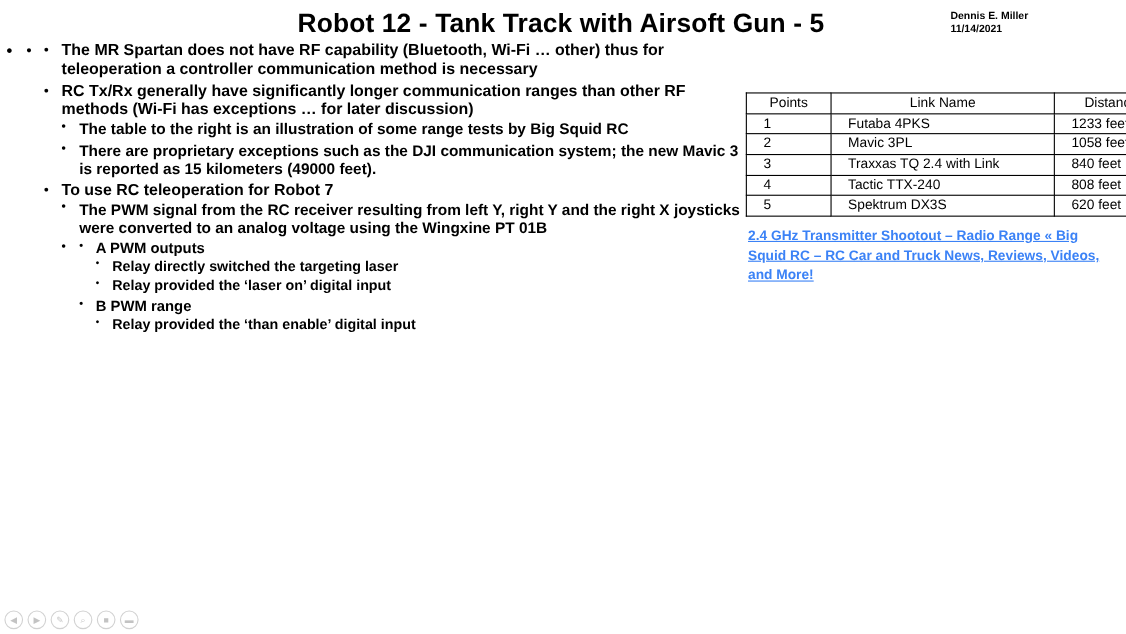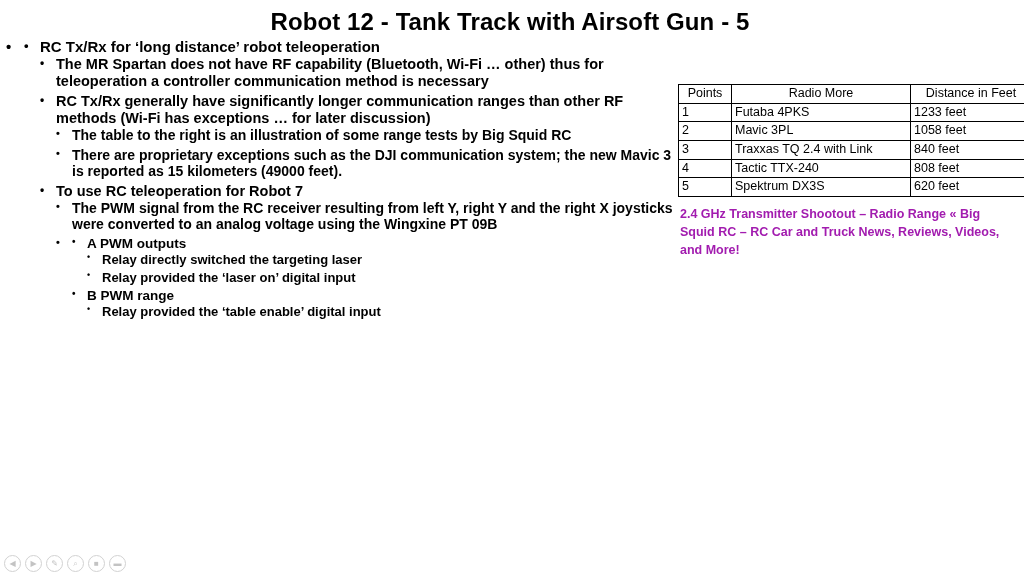--- a/index.html
+++ b/index.html
@@ -138,21 +138,21 @@
     width: 336px;
   }
   table.range {
     border-collapse: collapse;
     width: 336px;
     table-layout: fixed;
     font-size: 12.5px;
   }
   table.range th, table.range td {
     border: 1px solid #000000;
-    padding: 1px 3px;
+    padding: 1px 15px;
     font-weight: normal;
     line-height: 1.25;
     white-space: nowrap;
     overflow: hidden;
   }
   table.range th {
     text-align: center;
   }
   table.range td.c0 { width: 46px; text-align: left; }
   table.range td.c1 { width: 172px; text-align: left; }
@@ -161,21 +161,22 @@
   table.range th.c1 { width: 172px; }
   table.range th.c2 { width: 114px; }
 
   .link-block {
     position: absolute;
     top: 205px;
     left: 680px;
     width: 334px;
     font-size: 12.5px;
     line-height: 1.45;
-    color: #a21caf;
+    color: #3b82f6;
+    text-decoration: underline;
     font-weight: bold;
     cursor: pointer;
   }
 
   
   .toolbar {
     position: absolute;
     bottom: 4px;
     left: 4px;
     display: flex;
@@ -197,29 +198,32 @@
     line-height: 1;
   }
 </style>
 </head>
 <body>
 
 <div class="slide">
 
   <div class="title">Robot 12 - Tank Track with Airsoft Gun - 5</div>
 
+  <div class="author-block">
+    <div>Dennis E. Miller</div>
+    <div>11/14/2021</div>
+  </div>
 
   <div class="body-area">
     <ul class="lvl l1">
       <li class="item">
         <span class="bullet">•</span>
         <ul class="lvl l2">
           <li class="item">
             <span class="bullet">•</span>
-            <span class="txt">RC Tx/Rx for ‘long distance’ robot teleoperation</span>
             <ul class="lvl l3">
               <li class="item">
                 <span class="bullet">•</span>
                 <span class="txt">The MR Spartan does not have RF capability (Bluetooth, Wi-Fi … other) thus for teleoperation a controller communication method is necessary</span>
               </li>
               <li class="item">
                 <span class="bullet">•</span>
                 <span class="txt">RC Tx/Rx generally have significantly longer communication ranges than other RF methods (Wi-Fi has exceptions … for later discussion)</span>
                 <ul class="lvl l4">
                   <li class="item">
@@ -231,21 +235,21 @@
                     <span class="txt">There are proprietary exceptions such as the DJI communication system; the new Mavic 3 is reported as 15 kilometers (49000 feet).</span>
                   </li>
                 </ul>
               </li>
               <li class="item">
                 <span class="bullet">•</span>
                 <span class="txt">To use RC teleoperation for Robot 7</span>
                 <ul class="lvl l4">
                   <li class="item">
                     <span class="bullet">•</span>
-                    <span class="txt">The PWM signal from the RC receiver resulting from left Y, right Y and the right X joysticks were converted to an analog voltage using the Wingxine PT 09B</span>
+                    <span class="txt">The PWM signal from the RC receiver resulting from left Y, right Y and the right X joysticks were converted to an analog voltage using the Wingxine PT 01B</span>
                   </li>
                   <li class="item">
                     <span class="bullet">•</span>
                     <ul class="lvl l5">
                       <li class="item">
                         <span class="bullet">•</span>
                         <span class="txt">A PWM outputs</span>
                         <ul class="lvl l6">
                           <li class="item">
                             <span class="bullet">•</span>
@@ -256,41 +260,41 @@
                             <span class="txt">Relay provided the ‘laser on’ digital input</span>
                           </li>
                         </ul>
                       </li>
                       <li class="item">
                         <span class="bullet">•</span>
                         <span class="txt">B PWM range</span>
                         <ul class="lvl l6">
                           <li class="item">
                             <span class="bullet">•</span>
-                            <span class="txt">Relay provided the ‘table enable’ digital input</span>
+                            <span class="txt">Relay provided the ‘than enable’ digital input</span>
                           </li>
                         </ul>
                       </li>
                     </ul>
                   </li>
                 </ul>
               </li>
             </ul>
           </li>
         </ul>
       </li>
     </ul>
   </div>
 
   <div class="table-wrap">
     <table class="range">
       <thead>
         <tr>
           <th class="c0">Points</th>
-          <th class="c1">Radio More</th>
+          <th class="c1">Link Name</th>
           <th class="c2">Distance in Feet</th>
         </tr>
       </thead>
       <tbody>
         <tr>
           <td class="c0">1</td>
           <td class="c1">Futaba 4PKS</td>
           <td class="c2">1233 feet</td>
         </tr>
         <tr>

